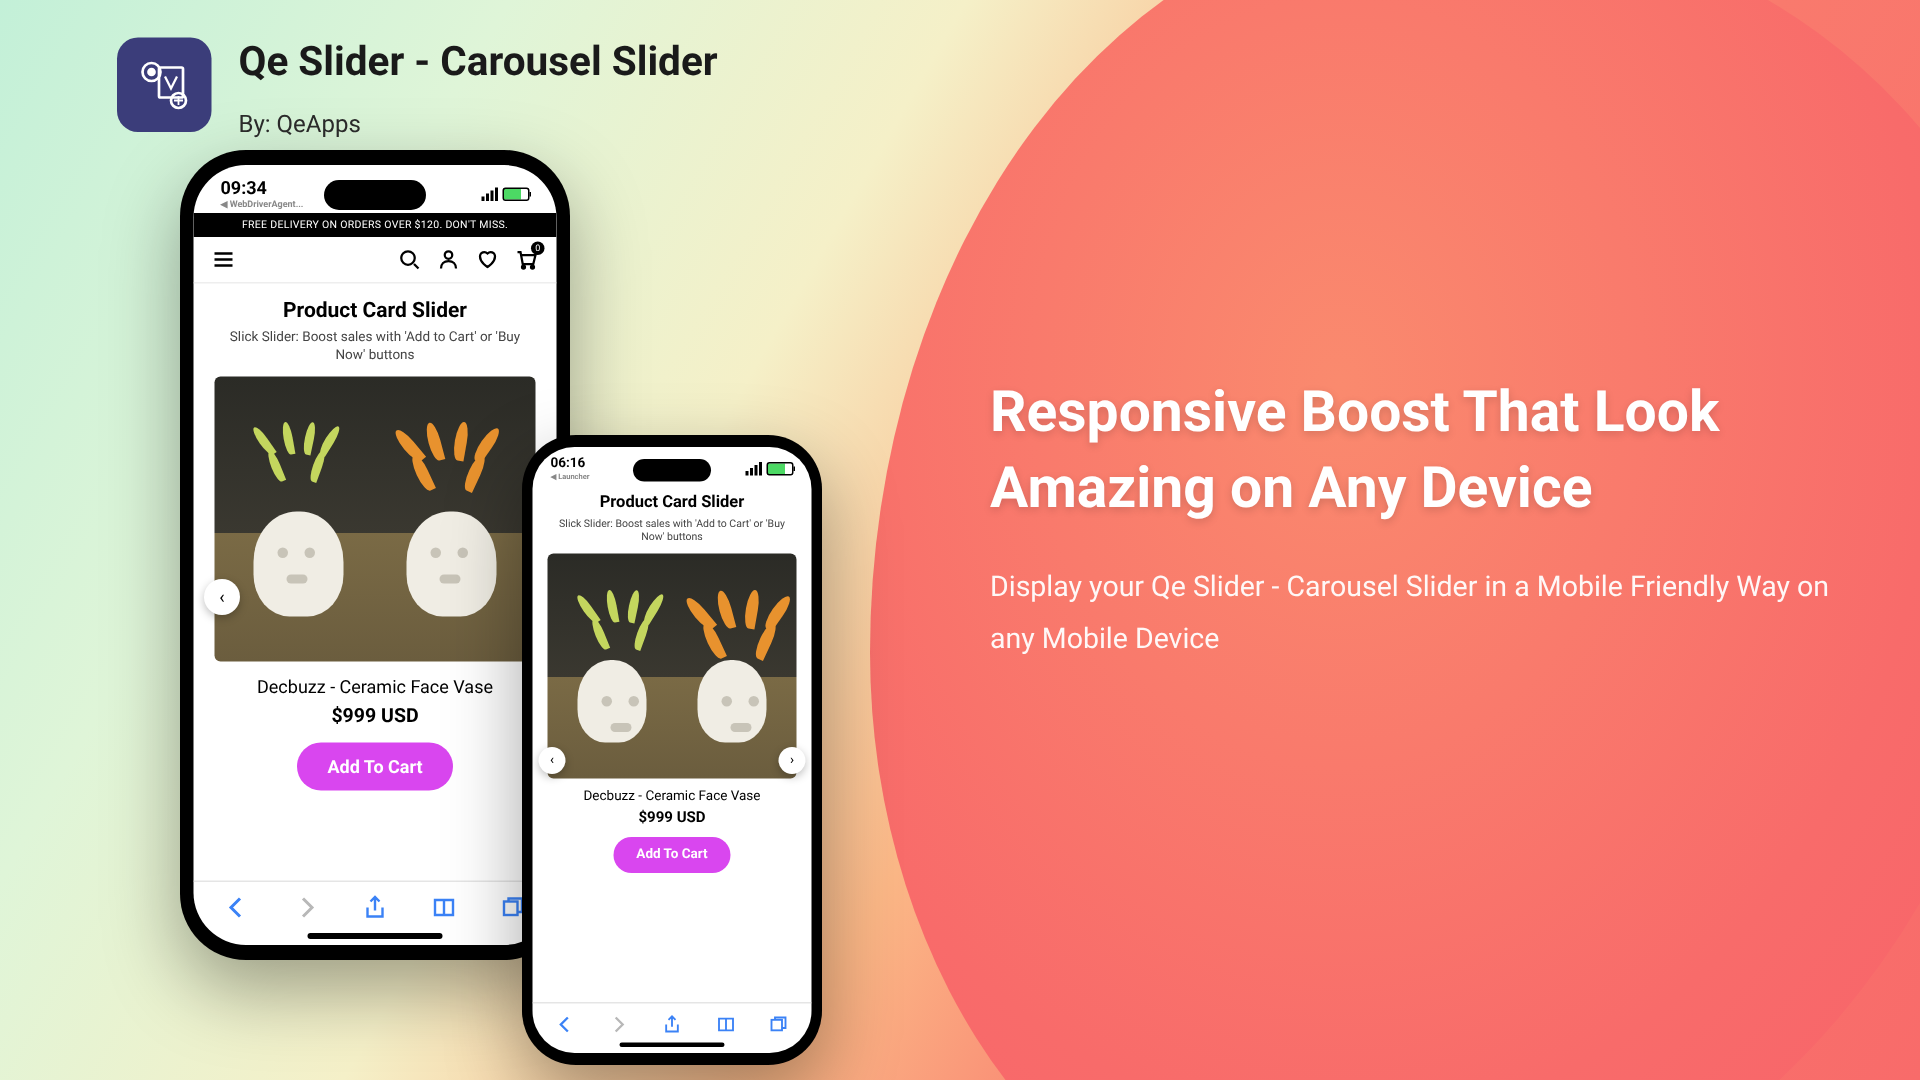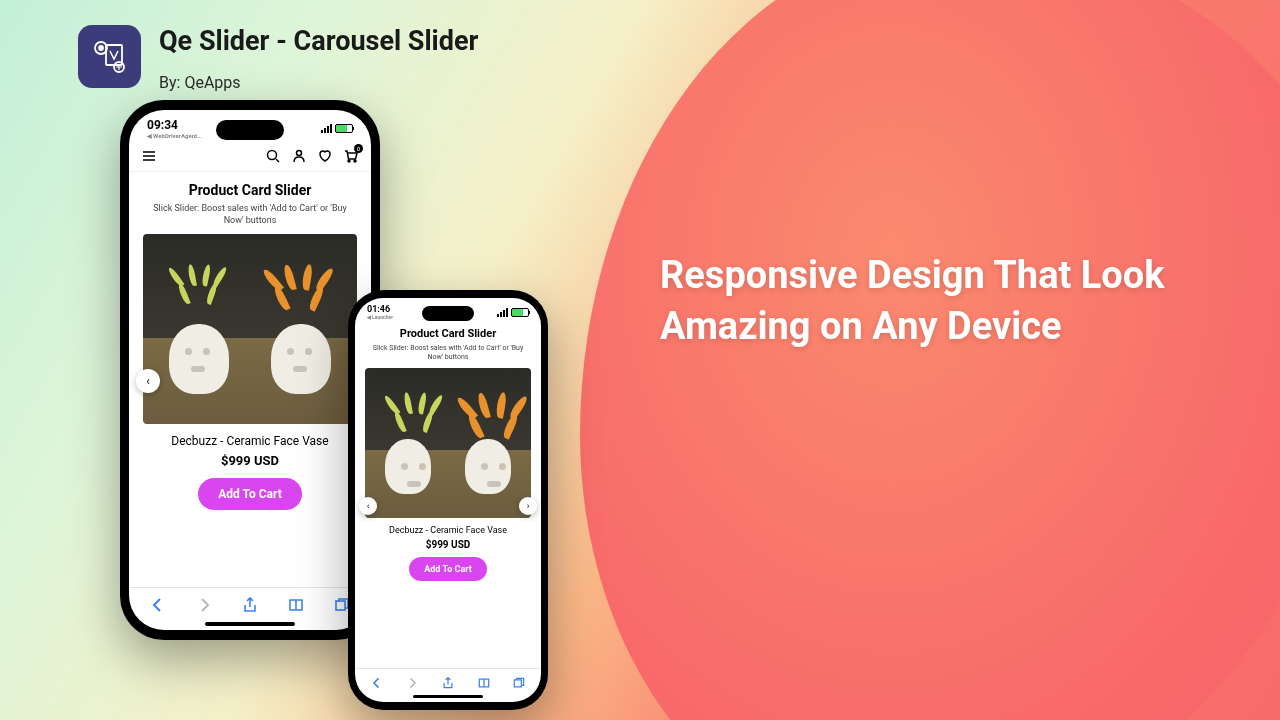--- a/index.html
+++ b/index.html
@@ -91,21 +91,22 @@
         <path d="M29 27 v6 M26 30 h6" stroke-width="1.2"></path>
       </svg>
   </div>
   <div>
     <div class="app-title">Qe Slider - Carousel Slider</div>
     <div class="app-by">By: QeApps</div>
   </div>
 </div>
 
 <div class="hero">
-  <div class="hero-h">Responsive Design That Look Amazing on Any Device</div>
+  <div class="hero-h">Responsive Boost That Look Amazing on Any Device</div>
+  <div class="hero-p">Display your Qe Slider - Carousel Slider in a Mobile Friendly Way on any Mobile Device</div>
 </div>
 
 <div class="phones">
 
   <div class="phone phone-l">
     <div class="screen">
       <div class="island"></div>
       <div class="sbar">
         <div class="sbar-l">
             <span class="sbar-time">09:34</span>
@@ -114,20 +115,21 @@
         <div class="sbar-r">
             <div class="sig">
               <span></span>
               <span></span>
               <span></span>
               <span></span>
             </div>
             <div class="batt"></div>
           </div>
       </div>
+      <div class="banner">FREE DELIVERY ON ORDERS OVER $120. DON'T MISS.</div>
       <div class="topnav">
         <div class="nav-ico">
             <svg viewBox="0 0 16 16" stroke="#000" stroke-width="1.6">
               <path d="M2 4h12M2 8h12M2 12h12"></path>
             </svg>
           </div>
         <div class="nav-r">
           <div class="nav-ico">
               <svg viewBox="0 0 16 16" fill="none" stroke="#000" stroke-width="1.5">
                 <circle cx="7" cy="7" r="4.5"></circle>
@@ -204,21 +206,21 @@
       </div>
       <div class="home-ind"></div>
     </div>
   </div>
 
   <div class="phone phone-s">
     <div class="screen">
       <div class="island"></div>
       <div class="sbar">
         <div class="sbar-l">
-            <span class="sbar-time">01:46</span>
+            <span class="sbar-time">06:16</span>
             <span class="sbar-src">◀ Launcher</span>
           </div>
         <div class="sbar-r">
             <div class="sig">
               <span></span>
               <span></span>
               <span></span>
               <span></span>
             </div>
             <div class="batt"></div>

